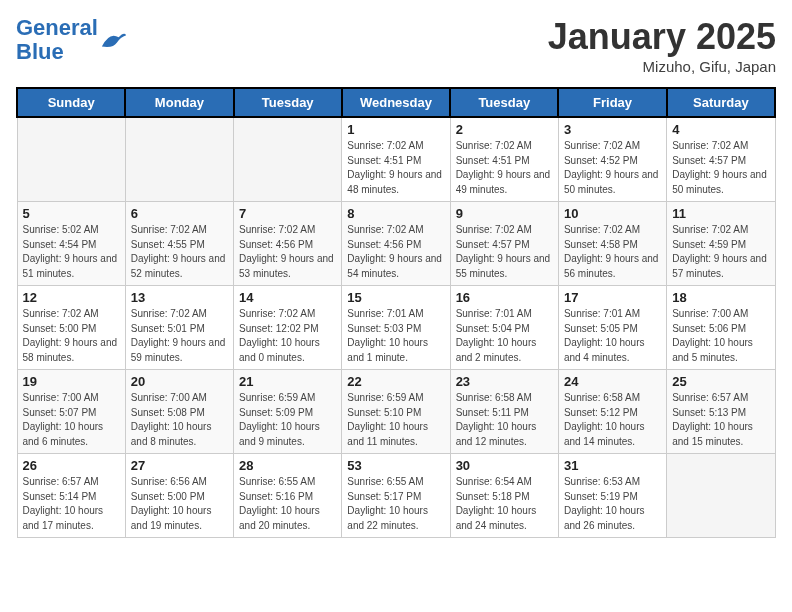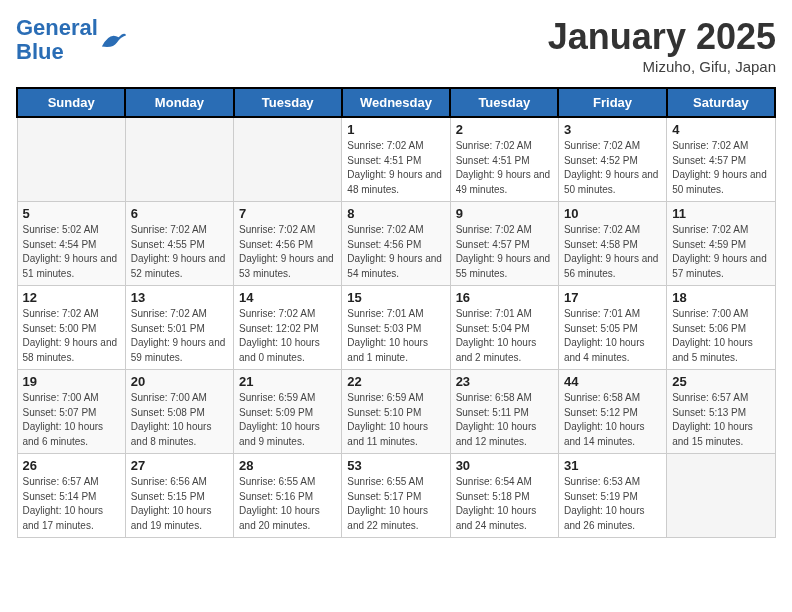--- a/index.html
+++ b/index.html
@@ -288,21 +288,21 @@
 and 11 minutes.</div>
         </td>
         <td>
           <div class="day-num">23</div>
           <div class="day-info">Sunrise: 6:58 AM
 Sunset: 5:11 PM
 Daylight: 10 hours
 and 12 minutes.</div>
         </td>
         <td>
-          <div class="day-num">44</div>
+          <div class="day-num">24</div>
           <div class="day-info">Sunrise: 6:58 AM
 Sunset: 5:12 PM
 Daylight: 10 hours
 and 14 minutes.</div>
         </td>
         <td>
           <div class="day-num">25</div>
           <div class="day-info">Sunrise: 6:57 AM
 Sunset: 5:13 PM
 Daylight: 10 hours
@@ -313,21 +313,21 @@
         <td>
           <div class="day-num">26</div>
           <div class="day-info">Sunrise: 6:57 AM
 Sunset: 5:14 PM
 Daylight: 10 hours
 and 17 minutes.</div>
         </td>
         <td>
           <div class="day-num">27</div>
           <div class="day-info">Sunrise: 6:56 AM
-Sunset: 5:15 PM
+Sunset: 5:00 PM
 Daylight: 10 hours
 and 19 minutes.</div>
         </td>
         <td>
           <div class="day-num">28</div>
           <div class="day-info">Sunrise: 6:55 AM
 Sunset: 5:16 PM
 Daylight: 10 hours
 and 20 minutes.</div>
         </td>

